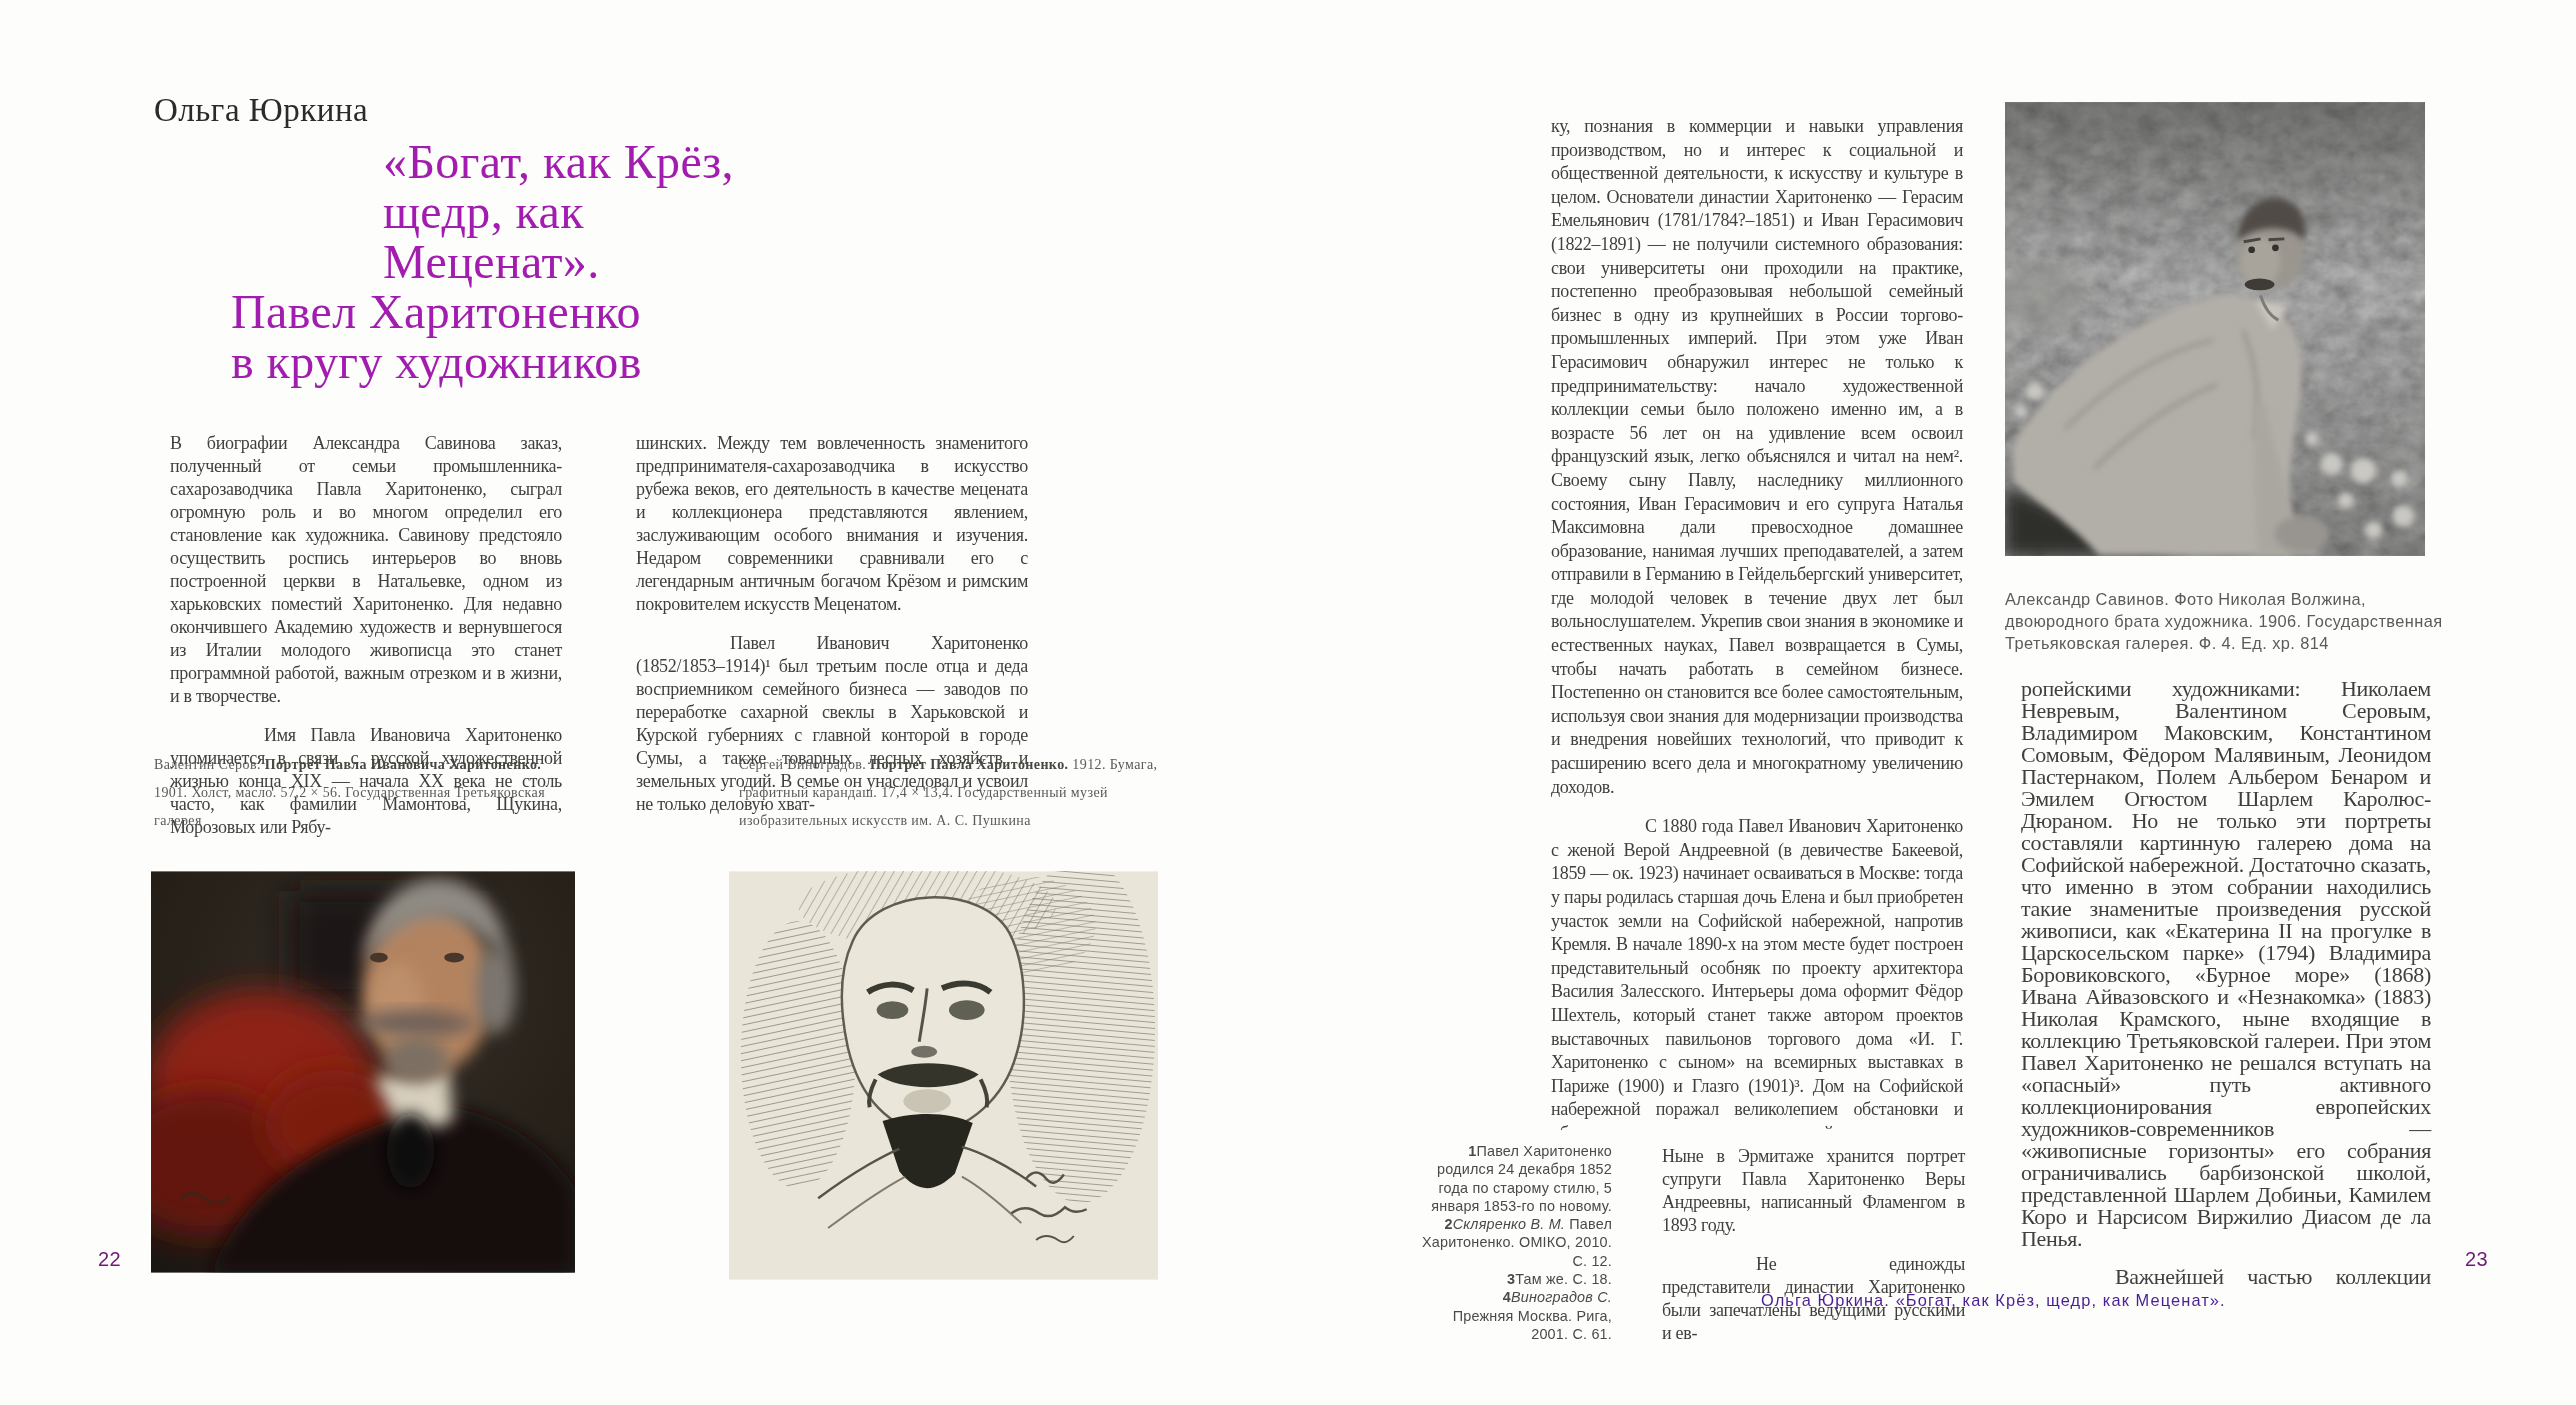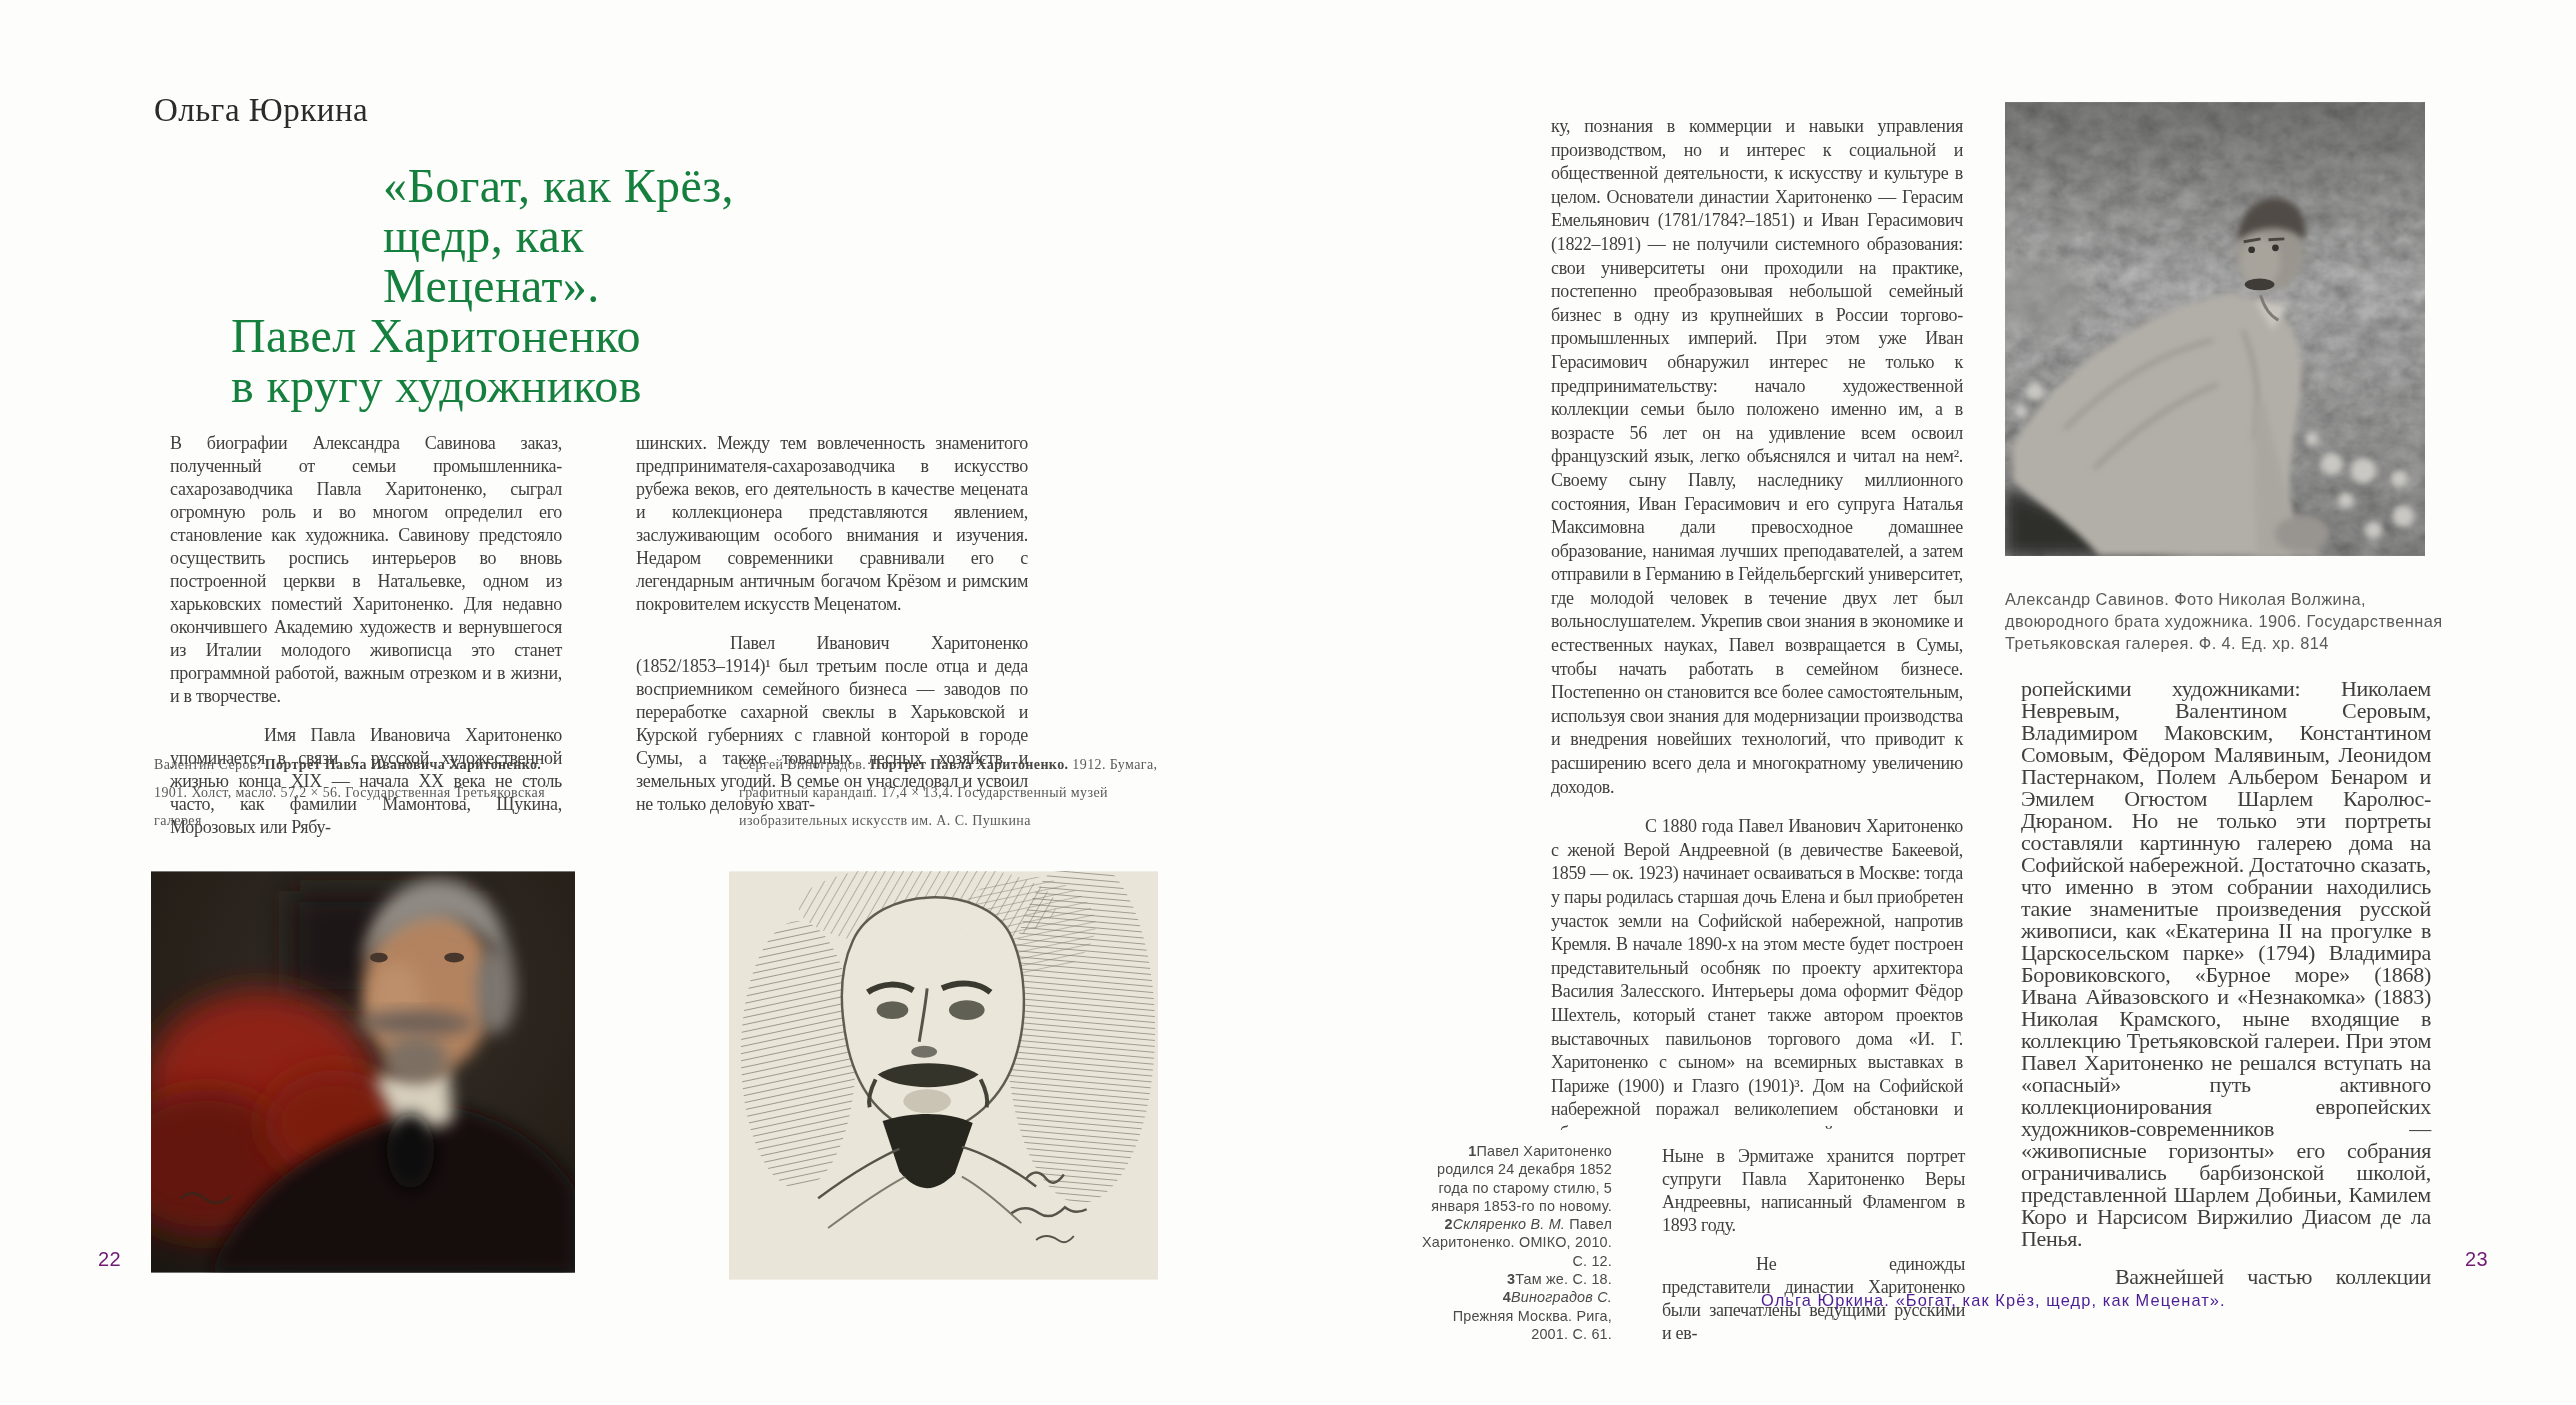--- a/index.html
+++ b/index.html
@@ -4,21 +4,21 @@
 <style>
   * { margin:0; padding:0; box-sizing:border-box; }
   html,body { background:#ffffff; }
   #spread {
     position:relative; width:2576px; height:1405px;
     background:#fdfdfc; overflow:hidden;
     font-family:"Liberation Serif", serif; color:#3f3e3c;
   }
   .abs { position:absolute; }
   .author { font-size:33px; color:#2c2b29; letter-spacing:0.5px; }
-  .title { font-size:48px; line-height:50px; color:#15803d; letter-spacing:0.4px;margin-top:24px; }
+  .title { font-size:48px; line-height:50px; color:#a21caf; letter-spacing:0.4px; }
   .title .ind { padding-left:152px; }
   .body-text { font-size:18px; line-height:23px; text-align:justify; color:#413f3c; letter-spacing:-0.3px; }
   .body-text p { margin:16px; }
   .body-text .indent { text-indent:94px; }
   .colA { line-height:23.6px; max-height:1031px; overflow:hidden; }
   .col2r { font-size:22px; line-height:22px; max-height:623px; overflow:hidden; }
   .caption {
     font-family:Liberation Serif, serif; font-size:14px; line-height:28px;
     color:#5a5a57; letter-spacing:0.4px;
   }

